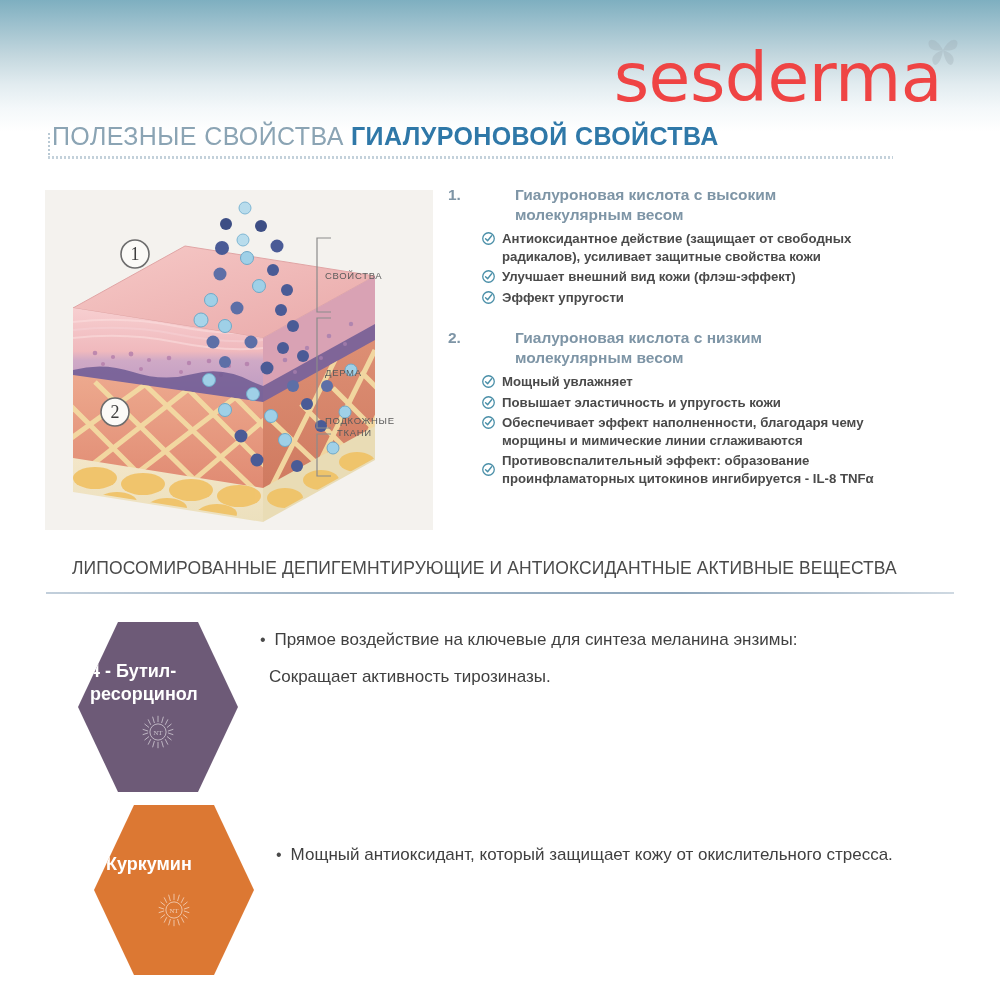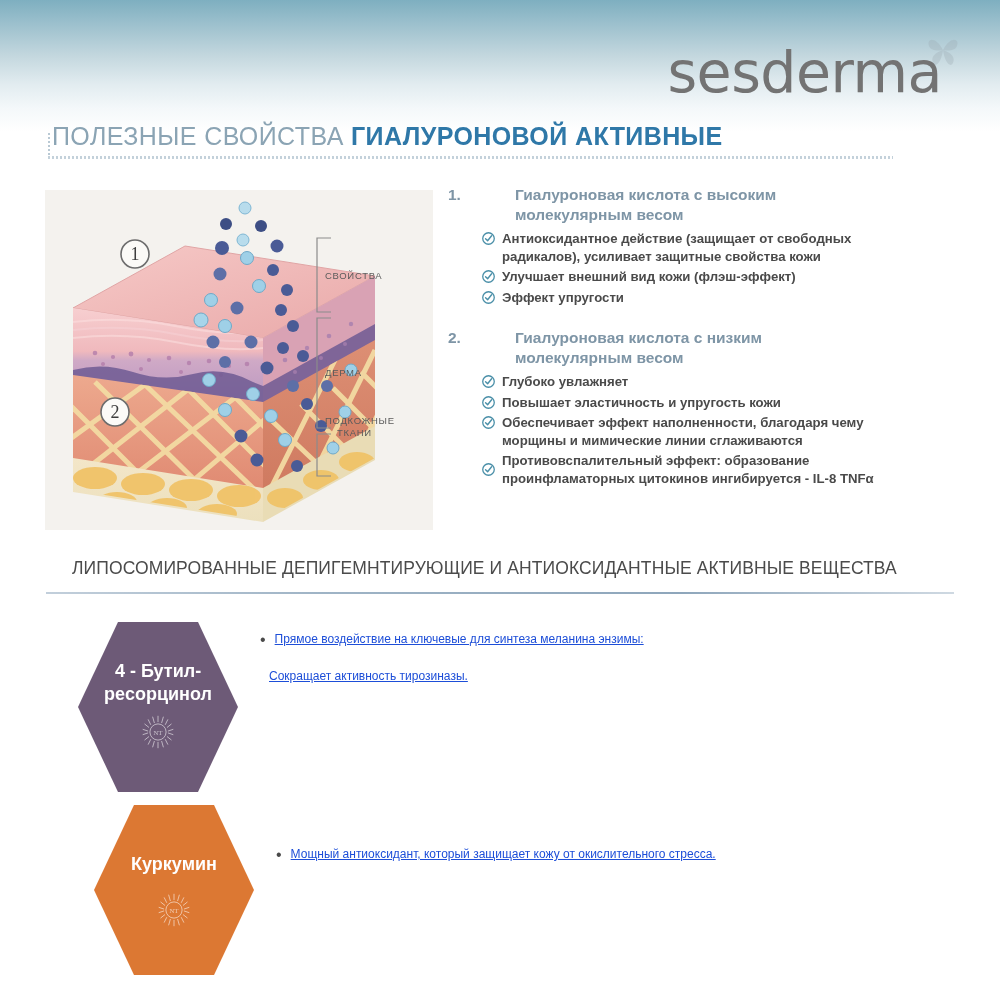--- a/index.html
+++ b/index.html
@@ -14,23 +14,23 @@
 
   
   .topband{
     position:absolute;left:0;top:0;width:1000px;height:132px;
     background:linear-gradient(to bottom,#7eafc0 0%,#9cc0cd 18%,#c3d7de 42%,#e2ecf0 64%,#f4f8fa 82%,#ffffff 100%);
   }
 
   
   .brand{
     position:absolute;right:58px;top:44px;
-    font-size:57px;line-height:1;
+    font-size:68px;line-height:1;
     letter-spacing:-0.5px;
-    color:#737373;
+    color:#ef4444;
     font-weight:400;
     font-family:"DejaVu Sans", sans-serif;
   }
   .brand-mark{
     position:absolute;right:40px;top:32px;
     width:34px;height:36px;opacity:.30;
   }
 
   
   .head1{
@@ -96,52 +96,51 @@
   
   .hexrow{position:absolute;display:flex;align-items:flex-start;}
   .hexwrap{position:relative;width:160px;height:170px;flex:0 0 auto;}
   .hex{
     position:absolute;left:0;top:0;width:160px;height:170px;
     clip-path:polygon(25% 0,75% 0,100% 50%,75% 100%,25% 100%,0 50%);
     display:flex;flex-direction:column;align-items:center;justify-content:flex-start;
   }
   .hex-label{
     color:#ffffff;font-weight:700;font-size:18px;line-height:23px;
-    text-align:center;width:136px;margin-top:38px;
+    width:136px;margin-top:38px;
     font-family:"Liberation Sans", sans-serif;
   }
   .hex-emblem{margin-top:8px;opacity:.62;}
   .bullets{margin-left:22px;padding-top:6px;max-width:660px;}
   .bline{display:flex;align-items:flex-start;margin-bottom:2px;}
   .bdot{
     color:#4a4a4a;font-size:16px;line-height:23px;margin-right:9px;flex:0 0 auto;
   }
   .bdot.hidden{visibility:hidden;}
   .btxt{
-    color:#1d4ed8;font-size:12px;line-height:23px;font-weight:400;
+    color:#404040;font-size:17px;line-height:23px;font-weight:400;
     font-family:"Liberation Sans", sans-serif;
-    text-decoration:underline;
   }
   .bgap{height:12px;}
 </style>
 </head>
 <body>
 
 <div class="page">
 
   <div class="topband"></div>
 
   <svg class="brand-mark" viewBox="0 0 34 36">
     <path d="M17 18 C10 4,0 6,3 14 C5 19,12 19,17 18 C22 19,29 19,31 14 C34 6,24 4,17 18 Z
              M17 18 C11 20,4 24,7 31 C10 37,16 28,17 18 C18 28,24 37,27 31 C30 24,23 20,17 18 Z" fill="#9aa8b0"></path>
   </svg>
   <div class="brand">sesderma</div>
 
   <div class="head1">
-    <span class="light">ПОЛЕЗНЫЕ СВОЙСТВА </span><span class="bold">ГИАЛУРОНОВОЙ АКТИВНЫЕ</span>
+    <span class="light">ПОЛЕЗНЫЕ СВОЙСТВА </span><span class="bold">ГИАЛУРОНОВОЙ СВОЙСТВА</span>
   </div>
   <div class="head1-tick"></div>
   <div class="head1-rule"></div>
 
   <div class="skinpanel">
     <svg class="skinsvg" width="388" height="340" viewBox="0 0 388 340">
       <defs>
         <linearGradient id="gTopFace" x1="0" y1="0" x2="1" y2="1">
           <stop offset="0" stop-color="#f6c9c7"></stop>
             <stop offset="1" stop-color="#e9a9a9"></stop>
@@ -373,21 +372,21 @@
       <div class="group-title">
         <span class="group-num">2.</span>
         <span class="group-title-txt">Гиалуроновая кислота с низким молекулярным весом</span>
       </div>
       <div class="items">
         <div class="item">
           <svg class="chk" width="13" height="13" viewBox="0 0 16 16">
             <circle cx="8" cy="8" r="7.1" fill="none" stroke="#4a8fa8" stroke-width="1.6"></circle>
             <path d="M4.4 8.3 L6.9 10.8 L11.8 4.6" fill="none" stroke="#4a8fa8" stroke-width="1.7" stroke-linecap="round" stroke-linejoin="round"></path>
           </svg>
-          <span class="item-txt">Глубоко увлажняет</span>
+          <span class="item-txt">Мощный увлажняет</span>
         </div>
         <div class="item">
           <svg class="chk" width="13" height="13" viewBox="0 0 16 16">
             <circle cx="8" cy="8" r="7.1" fill="none" stroke="#4a8fa8" stroke-width="1.6"></circle>
             <path d="M4.4 8.3 L6.9 10.8 L11.8 4.6" fill="none" stroke="#4a8fa8" stroke-width="1.7" stroke-linecap="round" stroke-linejoin="round"></path>
           </svg>
           <span class="item-txt">Повышает эластичность и упругость кожи</span>
         </div>
         <div class="item">
           <svg class="chk" width="13" height="13" viewBox="0 0 16 16">

